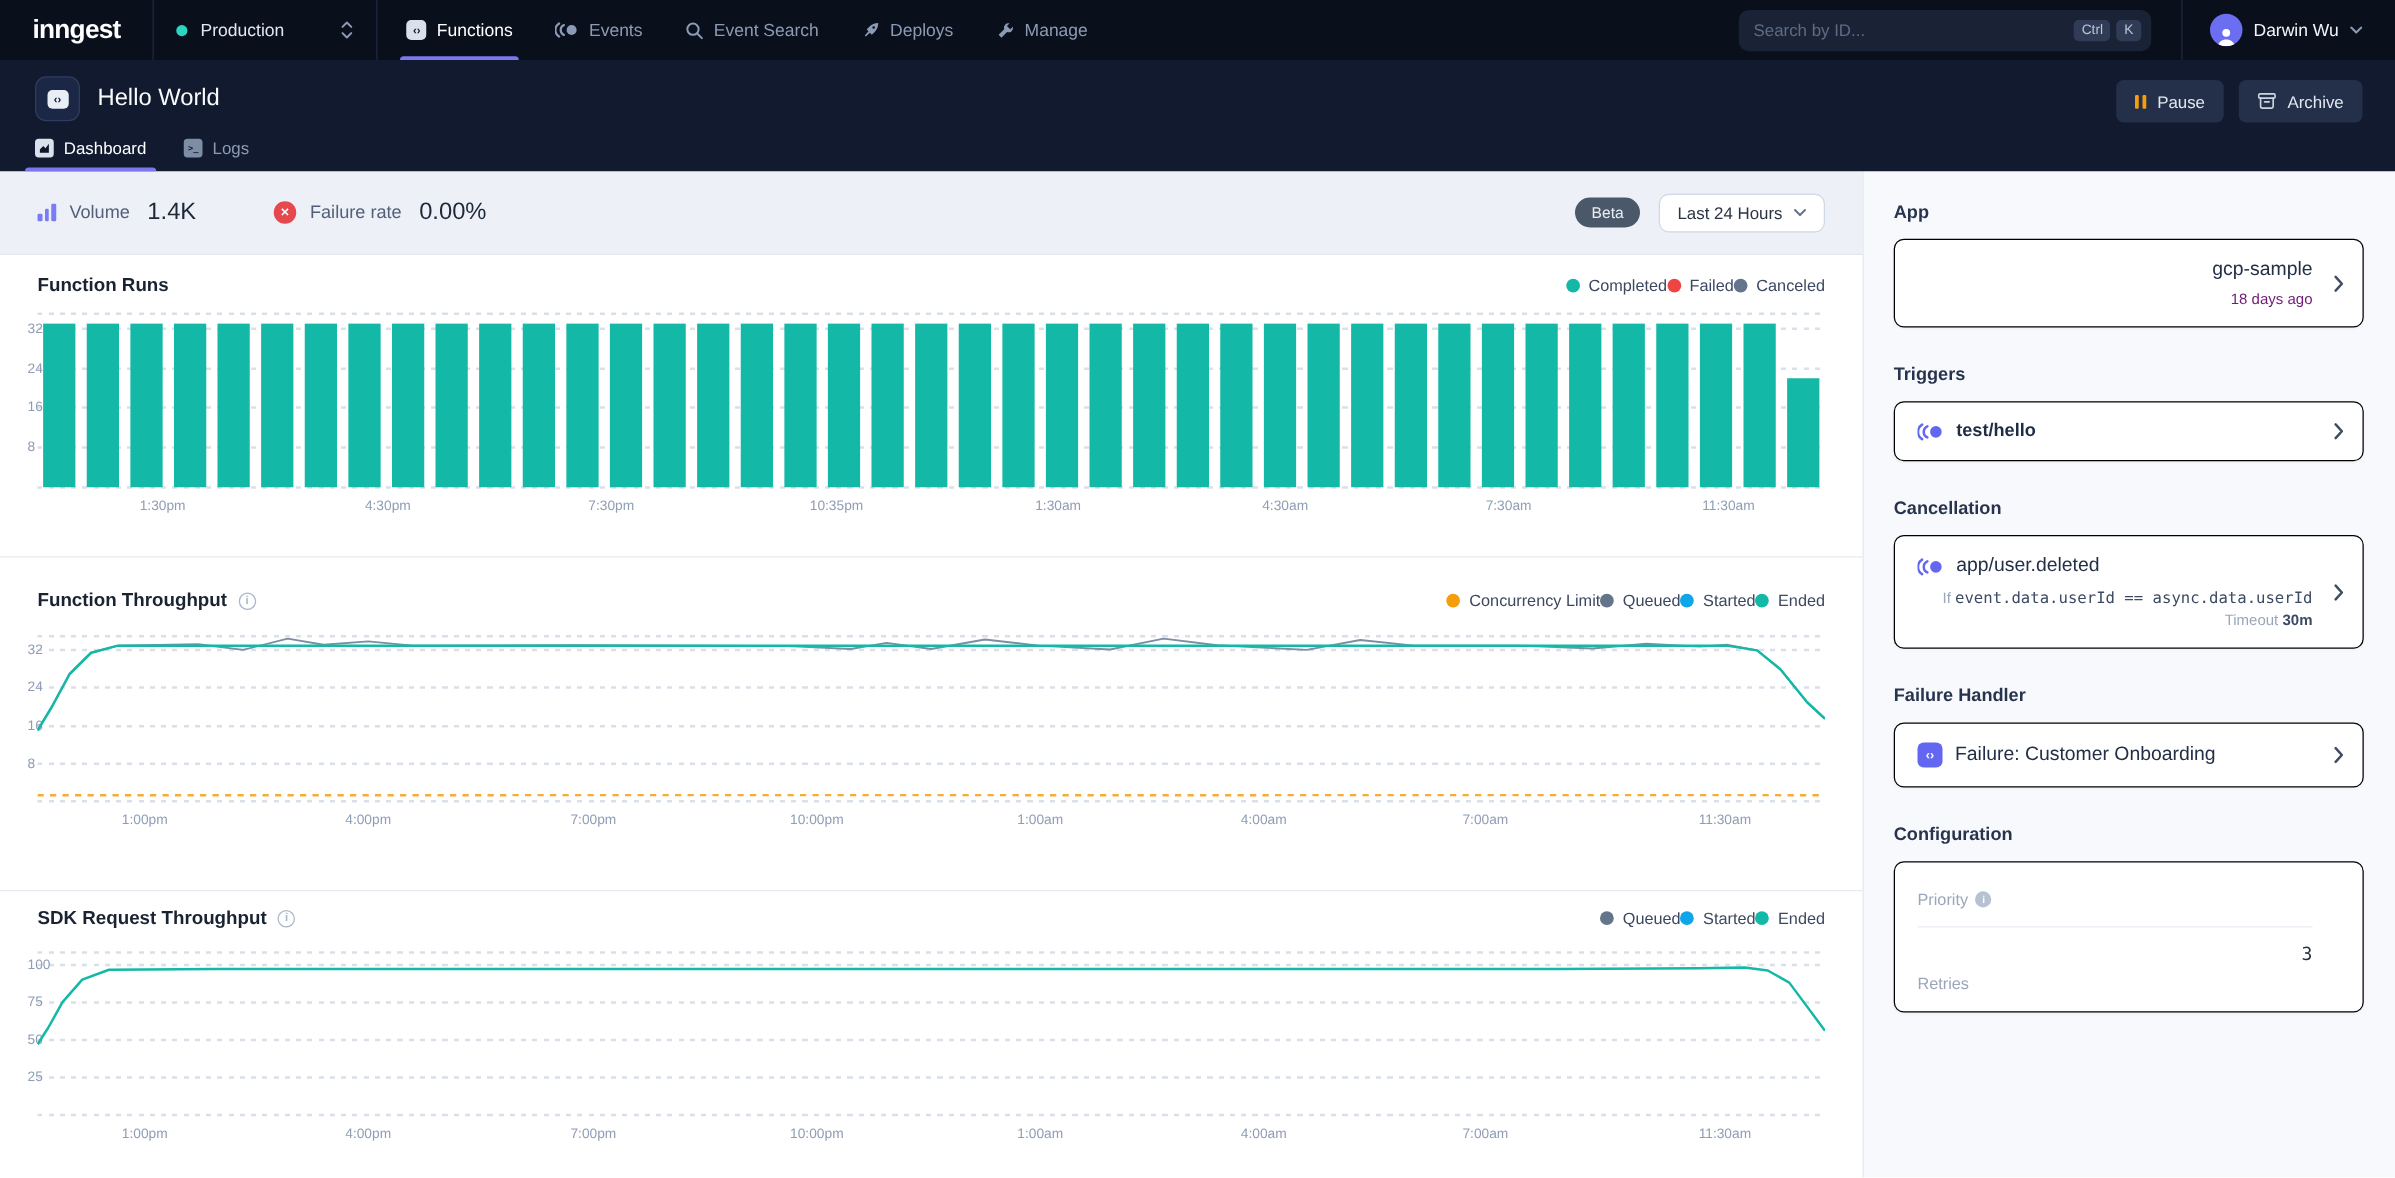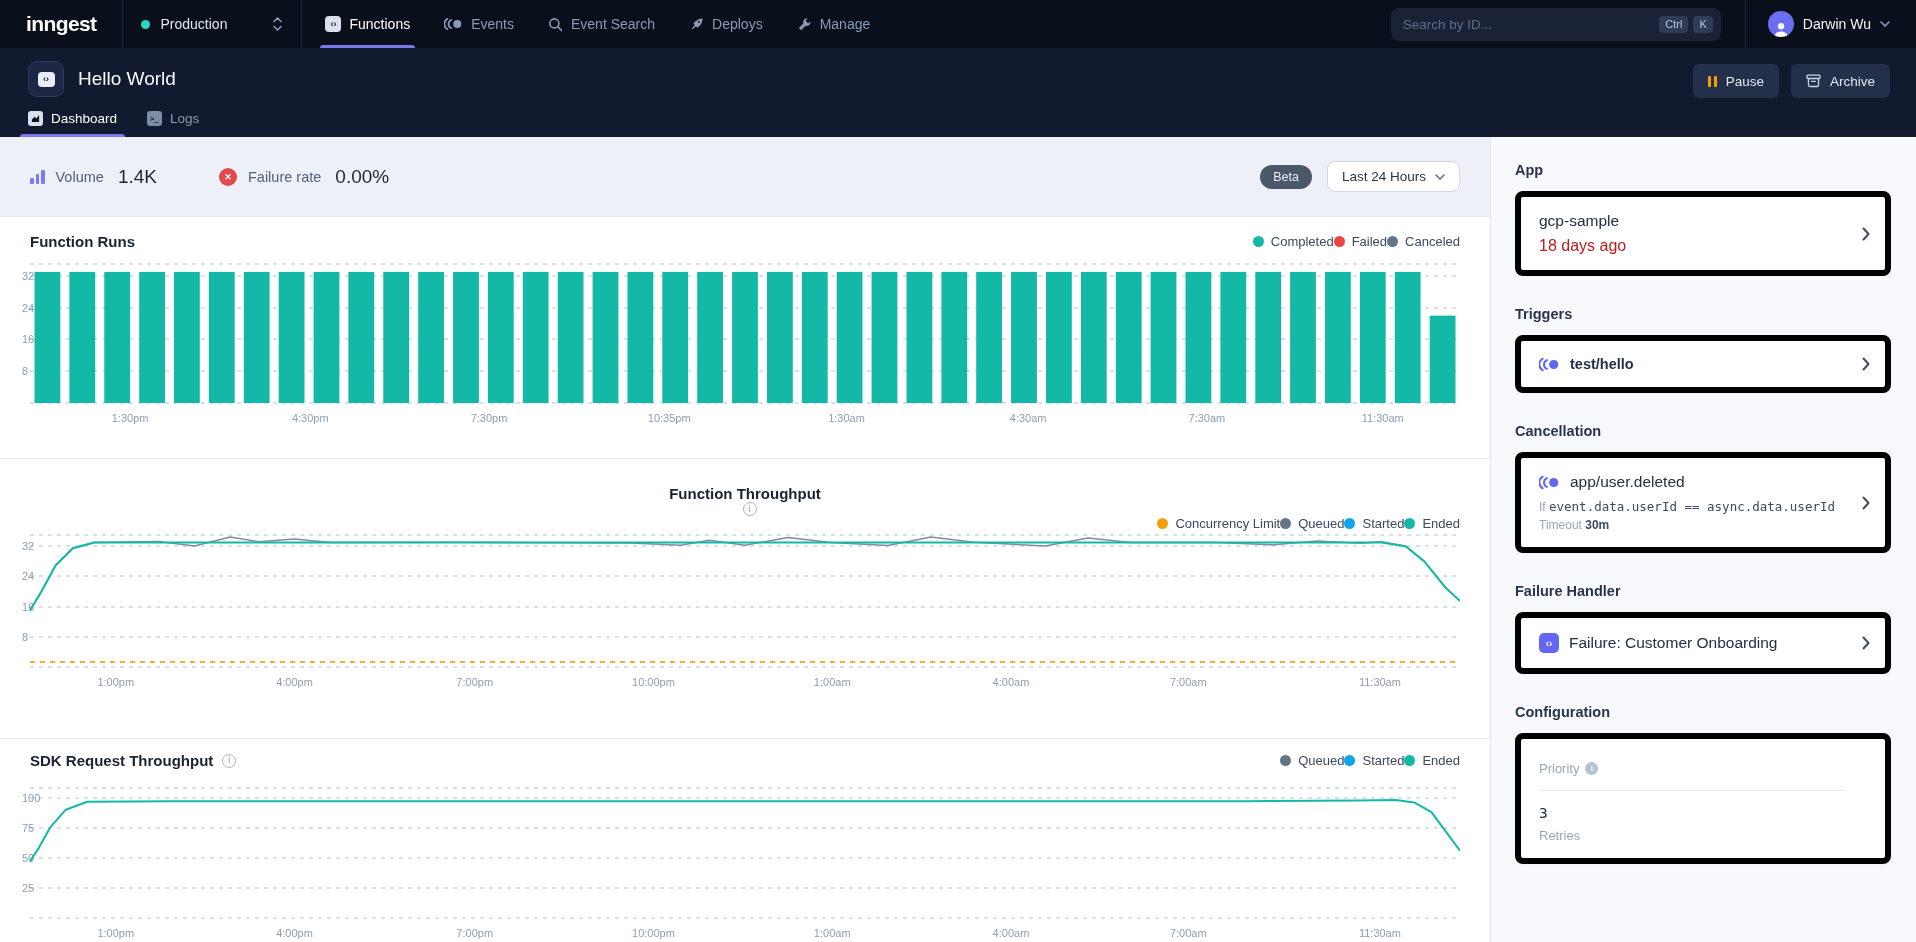--- a/index.html
+++ b/index.html
@@ -44,21 +44,21 @@
   .htab.active { color:#fff; }
   .htab.active::after { content:''; position:absolute; left:-8px; right:-8px; bottom:0; height:3px; background:#7b78ee; border-radius:3px 3px 0 0; }
   .mini-ic { width:15px; height:15px; border-radius:3px; display:inline-flex; align-items:center; justify-content:center; flex:none; }
   .dash-ic { background:#d9e1ec; }
   .logs-ic { background:#7e8da6; color:#0d1526; font-size:7px; font-weight:700; font-family:"DejaVu Sans Mono",monospace; }
 
   
   .content { flex:1; display:flex; min-height:0; }
   .leftcol { width:1490px; flex:none; display:flex; flex-direction:column; min-height:0; }
 
-  .statsbar { height:80px; background:#edf1f7; border-bottom:1px solid #e3e8f0; display:flex; align-items:center; padding:0 30px; flex:none; }
+  .statsbar { height:67px; background:#edf1f7; border-bottom:1px solid #e3e8f0; display:flex; align-items:center; padding:0 30px; flex:none; }
   .stat { display:flex; align-items:center; }
   .vol-ic { display:inline-flex; align-items:flex-end; gap:2px; margin-right:11px; }
   .vol-ic i { width:3.5px; background:#7a7cf5; border-radius:1px; }
   .stat-label { font-size:14.5px; color:#526079; }
   .stat-value { font-size:19px; color:#1d2737; font-weight:500; margin-left:14px; }
   .fail-ic { width:18px; height:18px; border-radius:50%; background:#e5484d; color:#fff; font-size:9px; font-weight:700; display:inline-flex; align-items:center; justify-content:center; margin-right:11px; }
   .stats-right { margin-left:auto; display:flex; align-items:center; gap:15px; }
   .beta-pill { background:#4b5869; color:#e8edf3; font-size:12.5px; padding:5px 13px; border-radius:999px; }
   .range-btn { background:#fff; border:1px solid #cfd8e3; border-radius:8px; padding:7px 14px; font-size:13.5px; color:#2b3445; display:flex; align-items:center; gap:9px; cursor:pointer; font-family:"Liberation Sans",sans-serif; }
 
@@ -68,40 +68,40 @@
   .sec-runs { padding-top:16px; padding-bottom:31px; }
   .sec-tp   { padding-top:26px; padding-bottom:47px; }
   .sec-sdk  { padding-top:13px; }
   .chart-head { display:flex; align-items:center; margin-bottom:0; }
   .chart-title { font-size:15px; font-weight:700; color:#1a2332; }
   .info { width:14px; height:14px; border:1.2px solid #a9b6c9; border-radius:50%; color:#a9b6c9; font-size:9px; font-weight:600; display:inline-flex; align-items:center; justify-content:center; margin-left:9px; line-height:1; }
   .legend { margin-left:auto; display:flex; align-items:center; }
   .leg-item { display:flex; align-items:center; gap:7px; font-size:13px; color:#3c4760; }
   .leg-dot { width:11px; height:11px; border-radius:50%; flex:none; }
   .sec-runs .chart-head { margin-bottom:14px; }
-  .sec-tp .chart-head { margin-bottom:4px;flex-direction:column; }
+  .sec-tp .chart-head { margin-bottom:20px; }
   .sec-sdk .chart-head { margin-bottom:19px; }
   .plot-area { position:relative; width:100%; }
   .sec-runs .plot-area { height:139px; }
   .sec-tp .plot-area { height:132px; }
   .sec-sdk .plot-area { height:130px; }
   .plot-area svg { position:absolute; inset:0; width:100%; height:100%; display:block; }
   .grid { position:absolute; left:0; right:0; height:2px; background:repeating-linear-gradient(90deg,#d9e0ea 0 4px,transparent 4px 9px); }
   .ytick { position:absolute; left:-8px; transform:translateY(-50%); font-size:11px; color:#8f9db4; }
   .xaxis { position:relative; height:24px; }
   .xtick { position:absolute; top:9px; transform:translateX(-50%); font-size:11px; color:#8f9db4; white-space:nowrap; }
 
   
   .sidebar { flex:1; background:#f8f9fc; border-left:1px solid #e3e8f0; padding:25px 25px 0 24px; overflow:hidden; }
   .side-sec { margin-bottom:30px; }
   .side-h { font-size:14.5px; font-weight:600; color:#28344d; margin-bottom:13px; }
-  .card { background:#fff; border:6px solid #000000; border-radius:8px; padding:15px 40px 15px 18px; position:relative; box-shadow:0 1px 2px rgba(15,23,42,.04); cursor:pointer; }
+  .card { background:#fff; border:1px solid #000000; border-radius:8px; padding:15px 40px 15px 18px; position:relative; box-shadow:0 1px 2px rgba(15,23,42,.04); cursor:pointer;text-align:right; }
   .card .chev { position:absolute; right:15px; top:50%; transform:translateY(-50%); }
   .card-title { font-size:15.5px; color:#222f45; font-weight:500; }
-  .card-sub { font-size:16px; color:#b91c1c; margin-top:7px; }
+  .card-sub { font-size:12px; color:#701a75; margin-top:7px; }
   .ev-row { display:flex; align-items:center; gap:10px; }
   .ev-name { font-size:14.5px; font-weight:600; color:#1f2c44; }
   .cond-line { margin-top:8px; font-size:12px; color:#9aa7ba; }
   .mono { font-family:"DejaVu Sans Mono",monospace; }
   .cond-code { font-size:12.5px; color:#3c4a63; }
   .to-val { font-size:12px; color:#3c4a63; font-weight:600; }
   .fail-handler-ic { width:20px; height:20px; background:#6366f1; border-radius:5px; color:#fff; font-size:10px; font-weight:700; display:inline-flex; align-items:center; justify-content:center; flex:none; }
   .cfg-code { font-size:14.5px; color:#222f45; }
   .cfg-label { font-size:13px; color:#9aa7ba; margin-top:7px; display:flex; align-items:center; gap:6px; }
   .info-filled { width:13px; height:13px; border-radius:50%; background:#b6c2d2; color:#fff; font-size:8px; font-weight:700; display:inline-flex; align-items:center; justify-content:center; line-height:1; }

